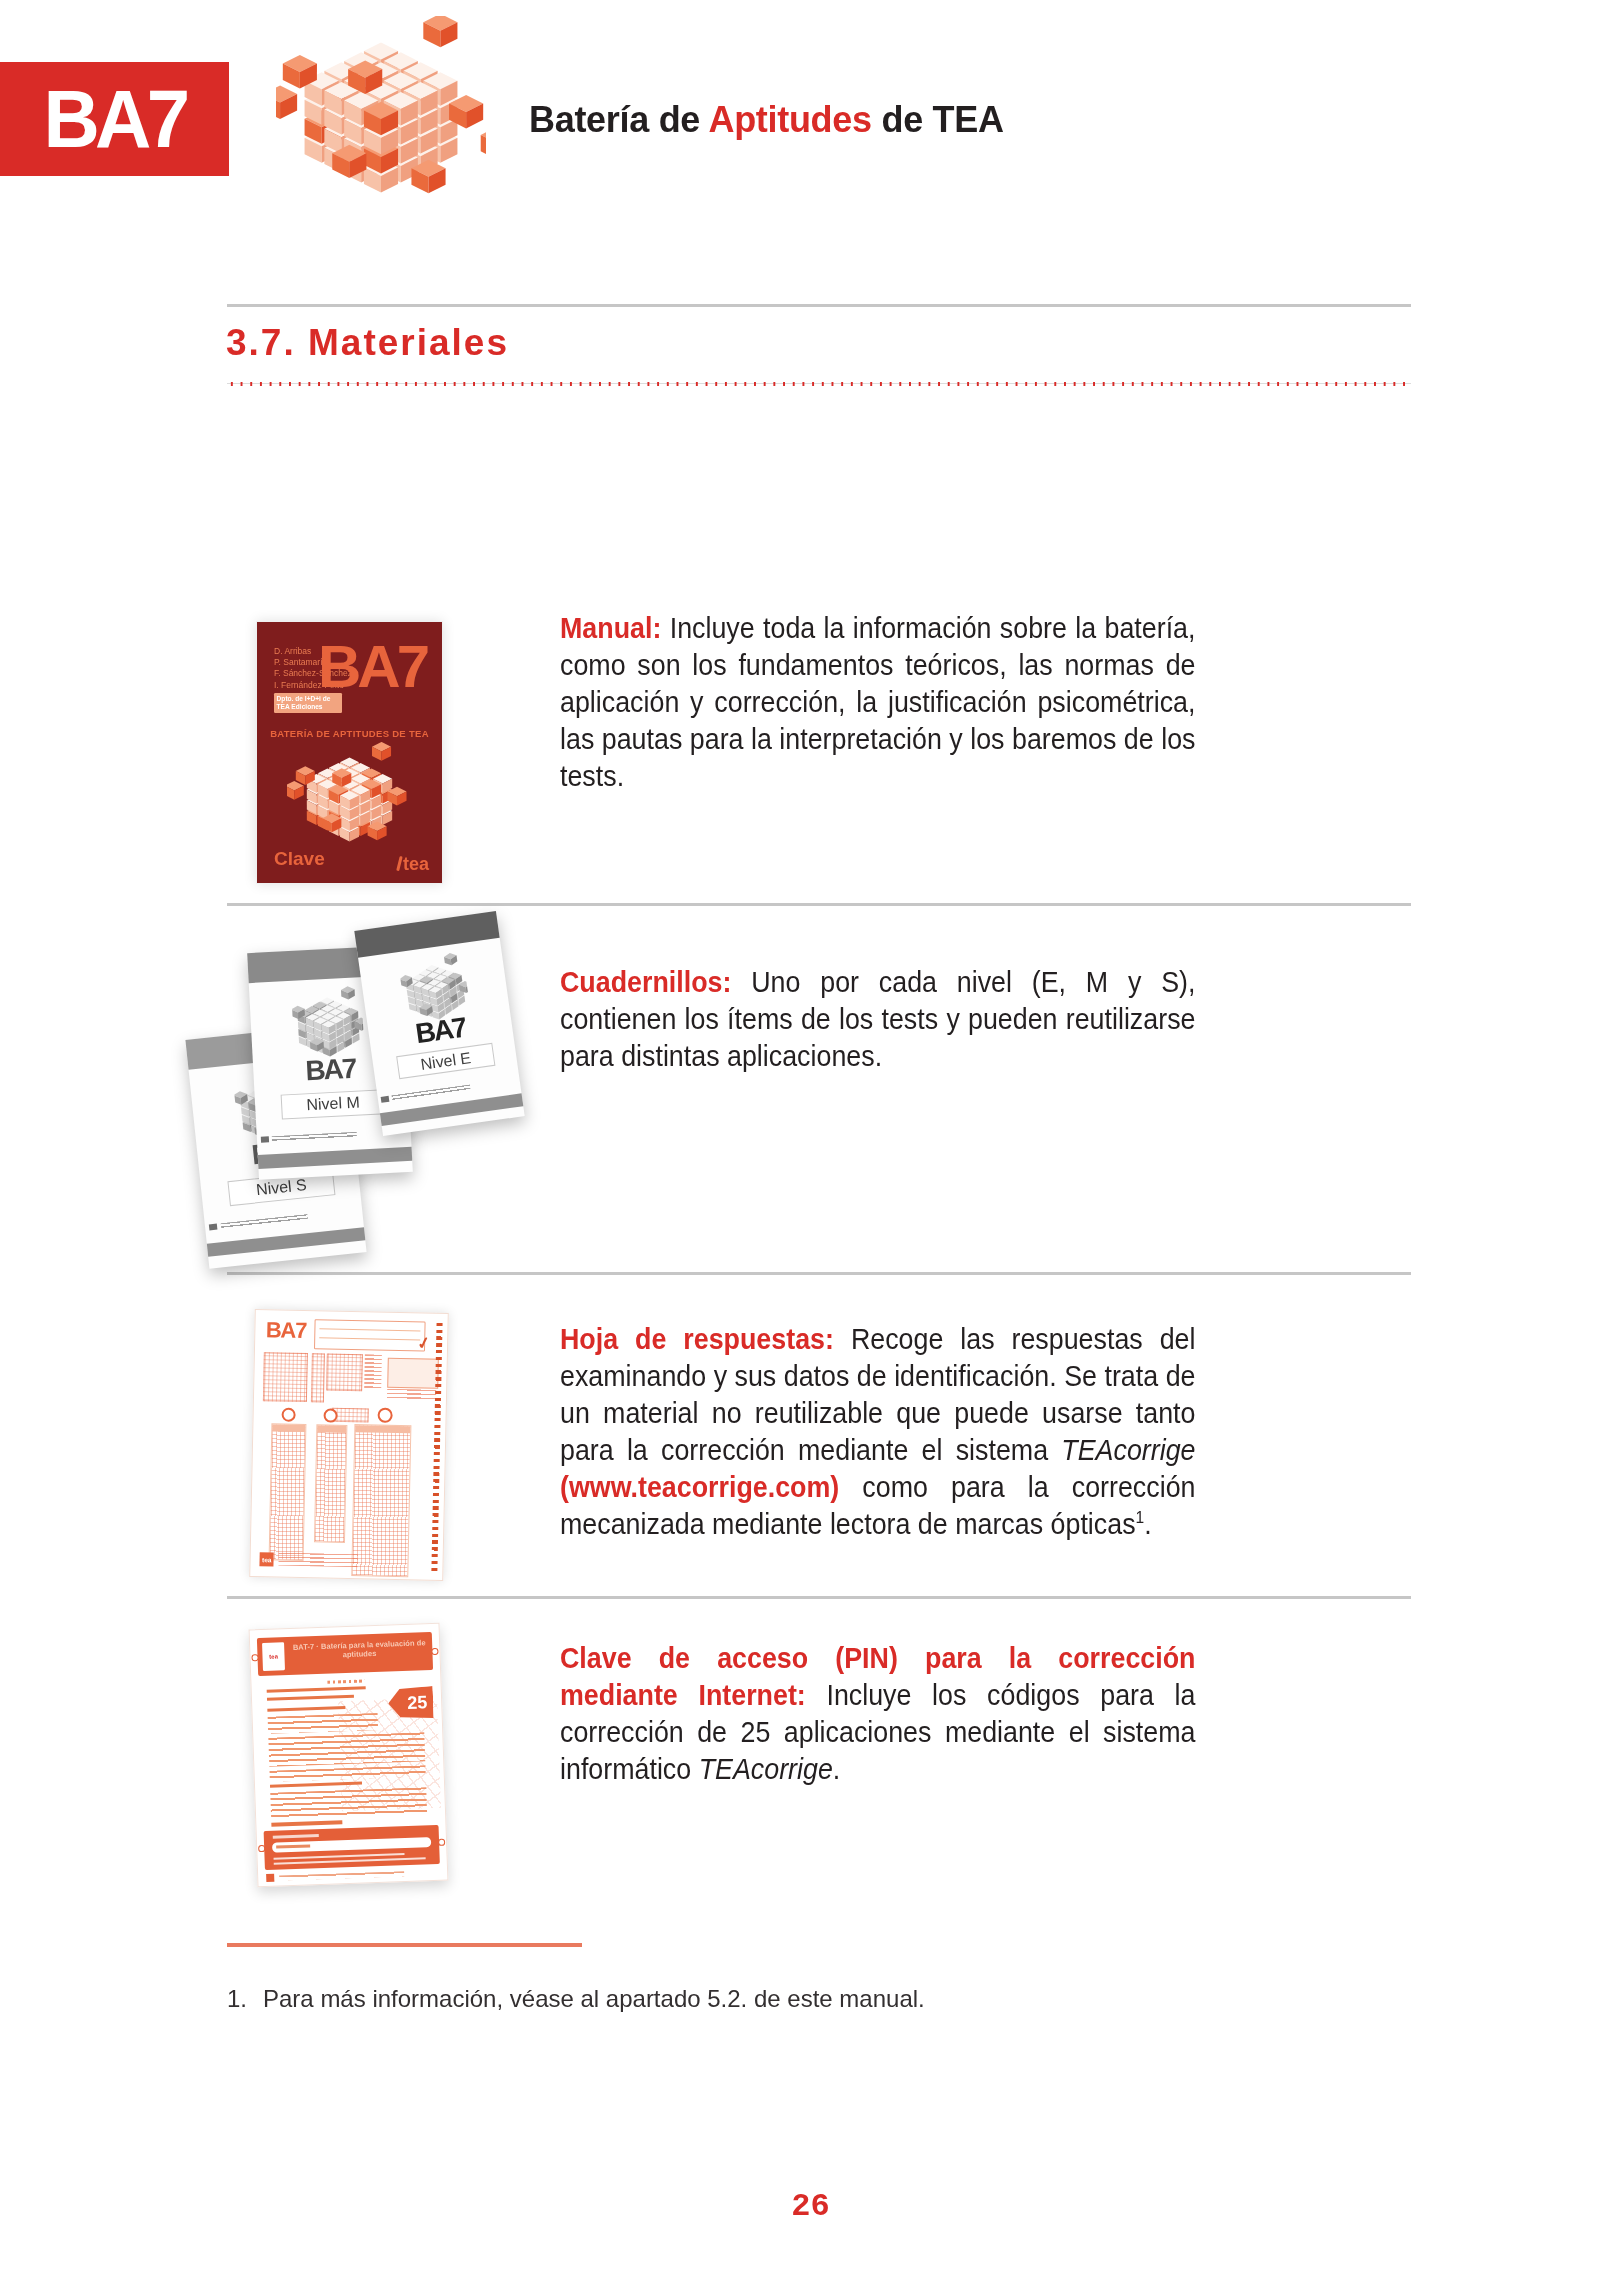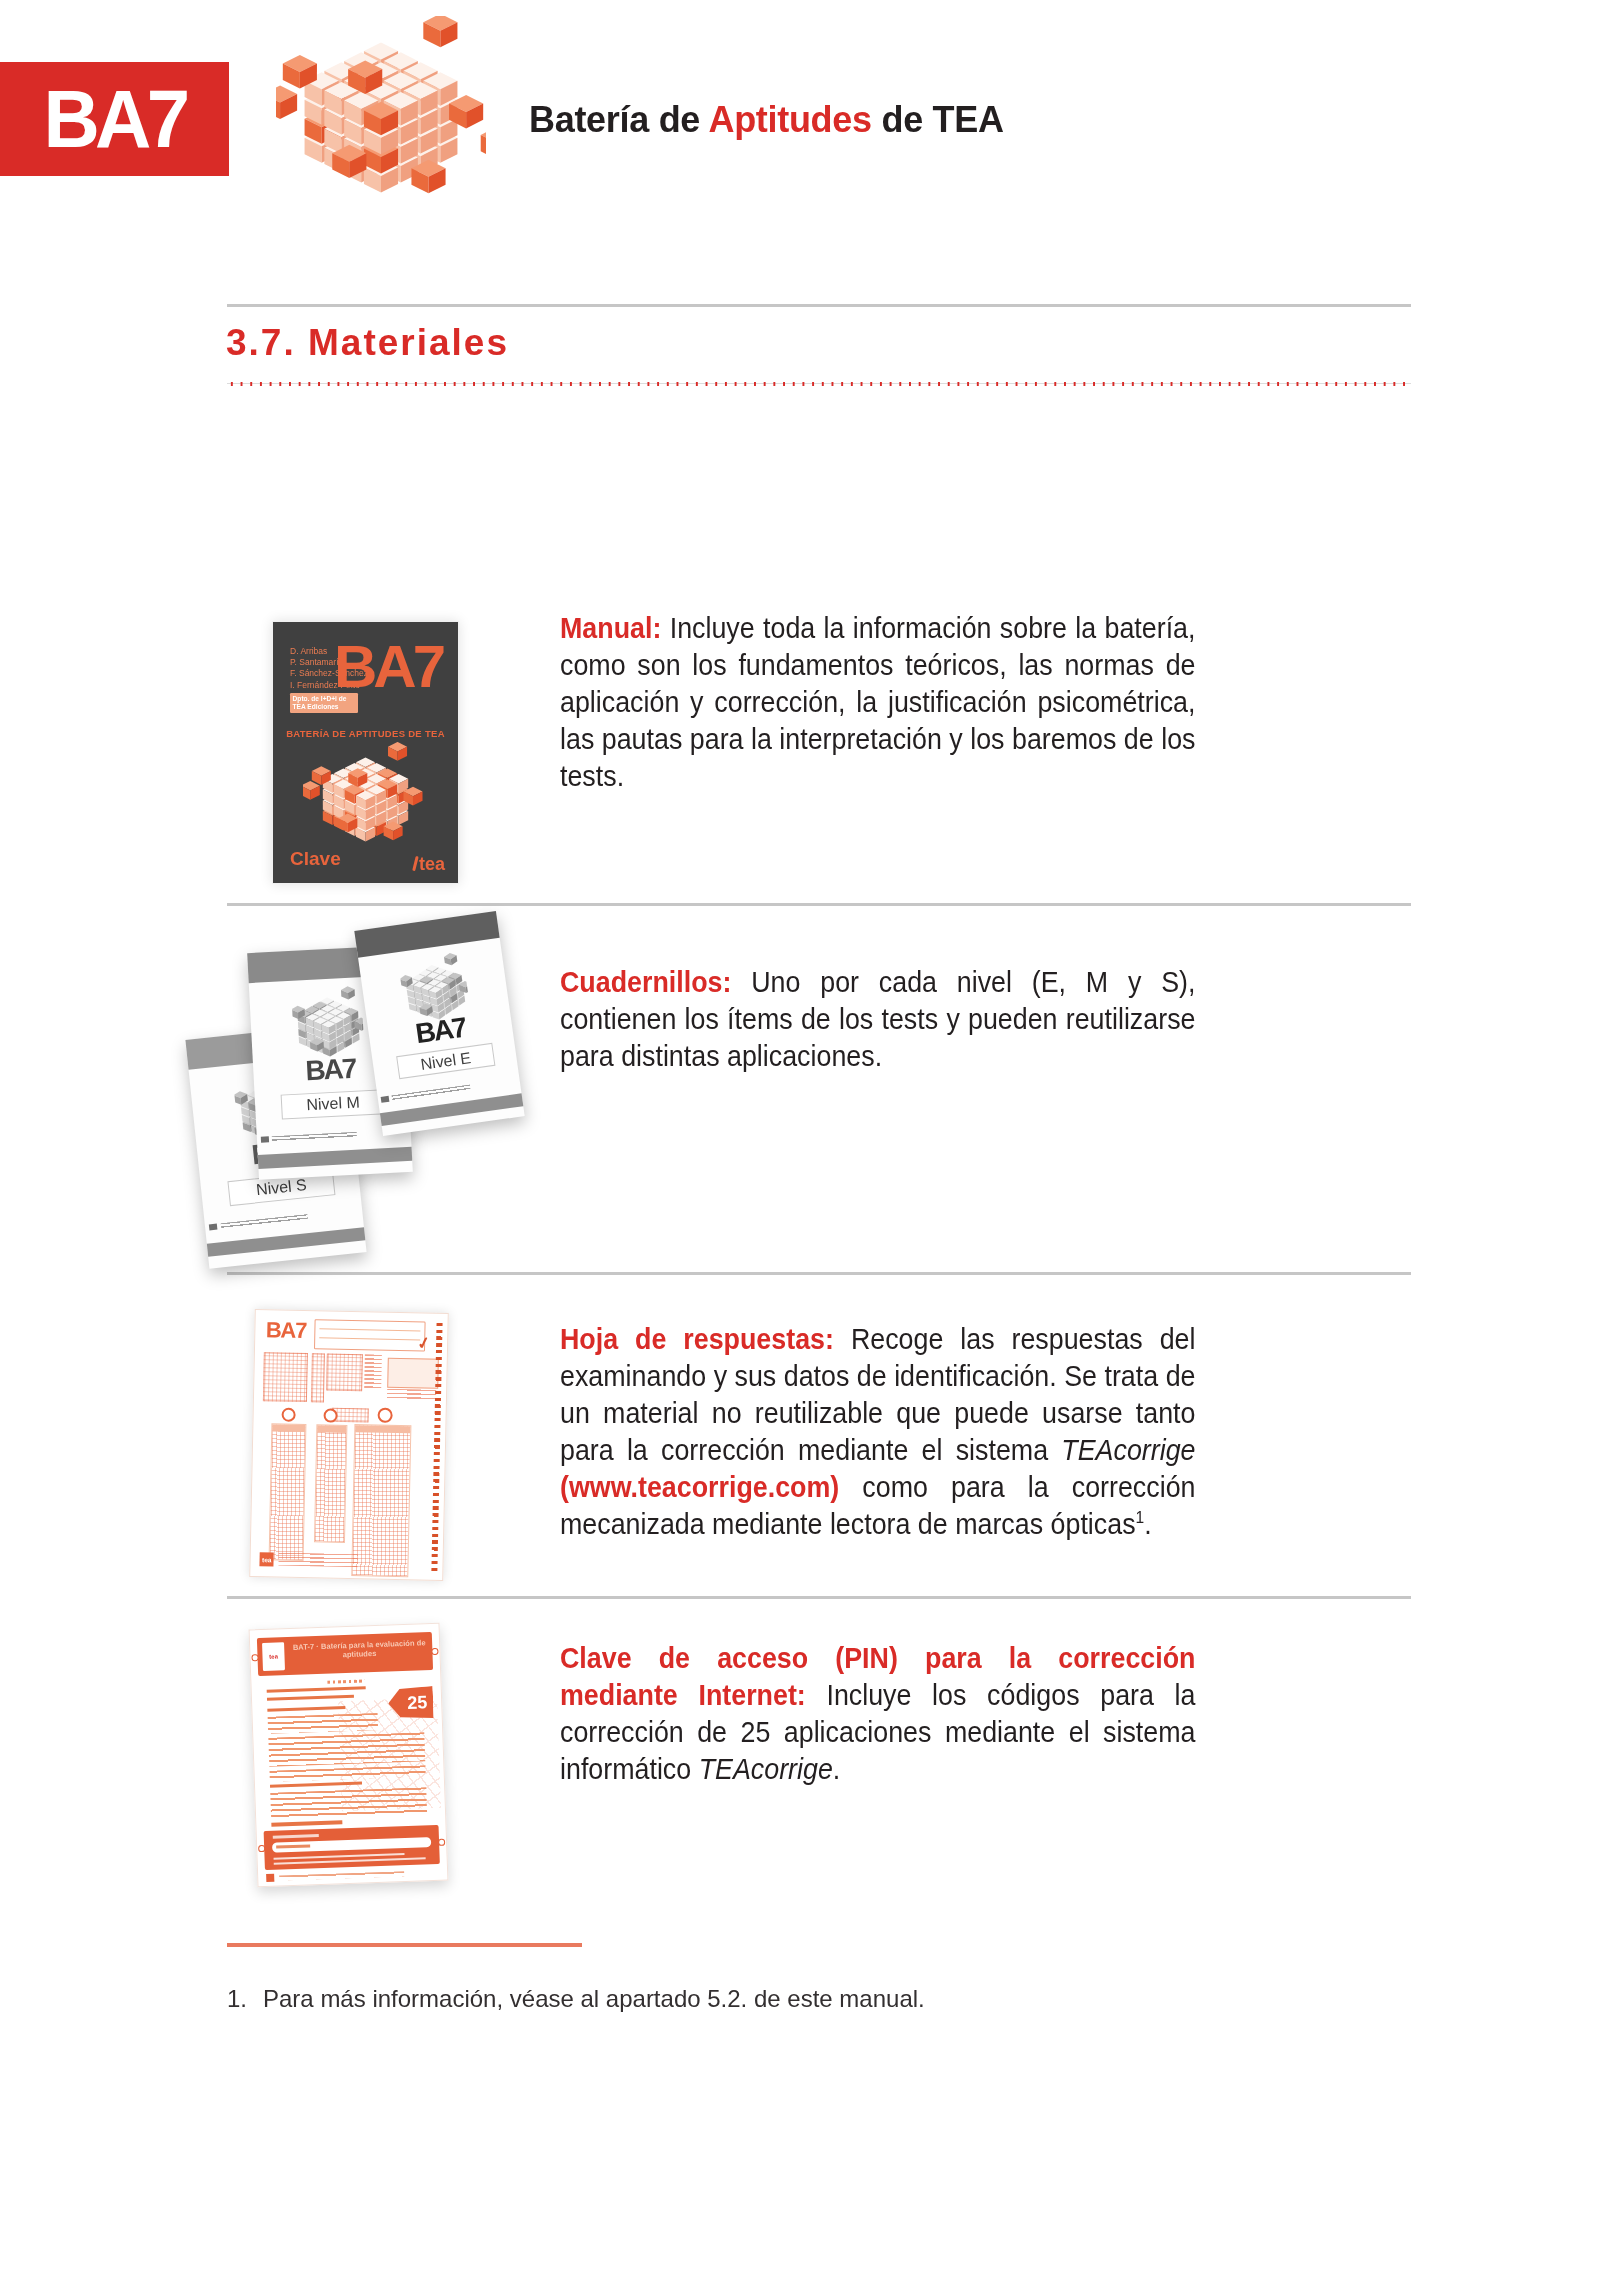--- a/index.html
+++ b/index.html
@@ -33,21 +33,21 @@
   .desc{position:absolute;left:560px;width:687px;margin:0;transform:scaleX(.925);transform-origin:0 0;
         font-size:29px;line-height:37px;text-align:justify;color:var(--ink);}
   .desc-1{top:610px;} .desc-2{top:964px;} .desc-3{top:1321px;} .desc-4{top:1640px;}
   .seg-r{color:var(--red);font-weight:bold;}
   .seg-i{font-style:italic;}
   .desc sup{font-size:58%;line-height:0;vertical-align:super;}
 
   .rule-1{top:903px;} .rule-2{top:1272px;} .rule-3{top:1596px;}
 
   
-  .manual-cover{position:absolute;left:272px;top:621px;width:185px;height:261px;margin:0;background:#404040;
+  .manual-cover{position:absolute;left:256px;top:621px;width:185px;height:261px;margin:0;background:#7f1d1d;
                 box-shadow:0 0 12px rgba(0,0,0,.12);border:0.7px solid #f0f0f0;}
   .mc-authors{position:absolute;left:17px;top:24px;font-size:8.5px;line-height:11.2px;color:#ea7c52;}
   .mc-badge{position:absolute;left:17px;top:71px;width:63px;background:#f2a480;color:#fff;
             font-size:6.6px;line-height:8px;padding:2px 2.6px;border-radius:1.3px;font-weight:bold;}
   .mc-logo{position:absolute;right:16px;top:14.5px;font-size:60px;font-weight:800;color:var(--orange);
            letter-spacing:-4px;line-height:1;}
   .mc-subtitle{position:absolute;left:0;top:106px;width:100%;text-align:center;font-size:9.5px;
                font-weight:bold;color:var(--orange);letter-spacing:0.3px;}
   .mc-cube{position:absolute;left:30px;top:120px;width:125px;height:122px;}
   .mc-caption{position:absolute;left:17px;bottom:13px;font-size:19px;font-weight:bold;color:var(--orange);}
@@ -1312,14 +1312,15 @@
     <div class="pin-cr-ln"></div>
   </figure>
   <p class="desc desc-4"><span class="seg-r">Clave de acceso (PIN) para la corrección mediante Internet:</span><span> Incluye los códigos para la corrección de 25 aplicaciones mediante el sistema informático </span><span class="seg-i">TEAcorrige</span><span>.</span></p>
 
   <div class="fn-rule"></div>
   <div class="footnote">
     <span class="fn-num">1.</span>
     <span>Para más información, véase al apartado 5.2. de este manual.</span>
   </div>
 
+  <div class="page-num">26</div>
 </div>
 
 
 </body></html>

